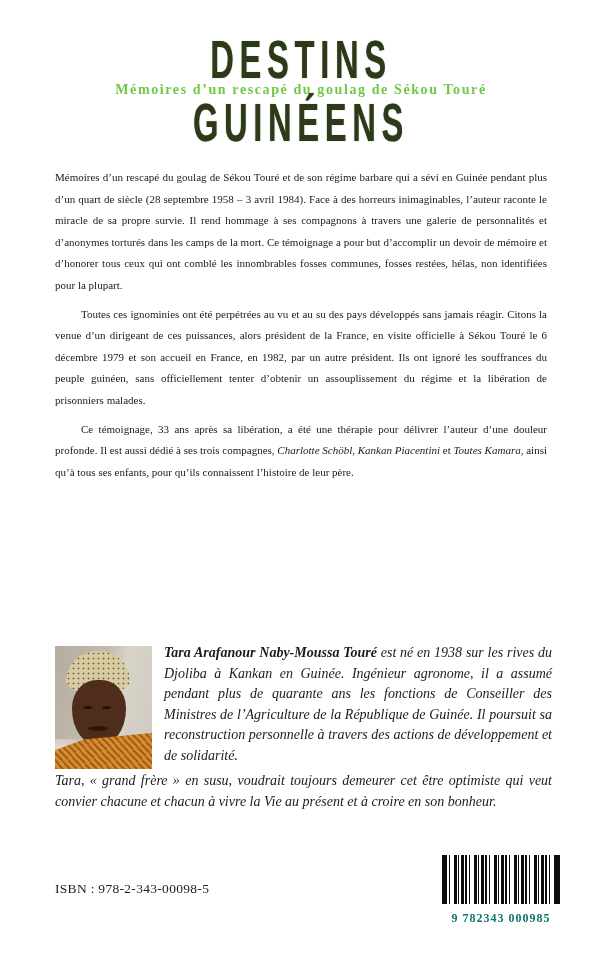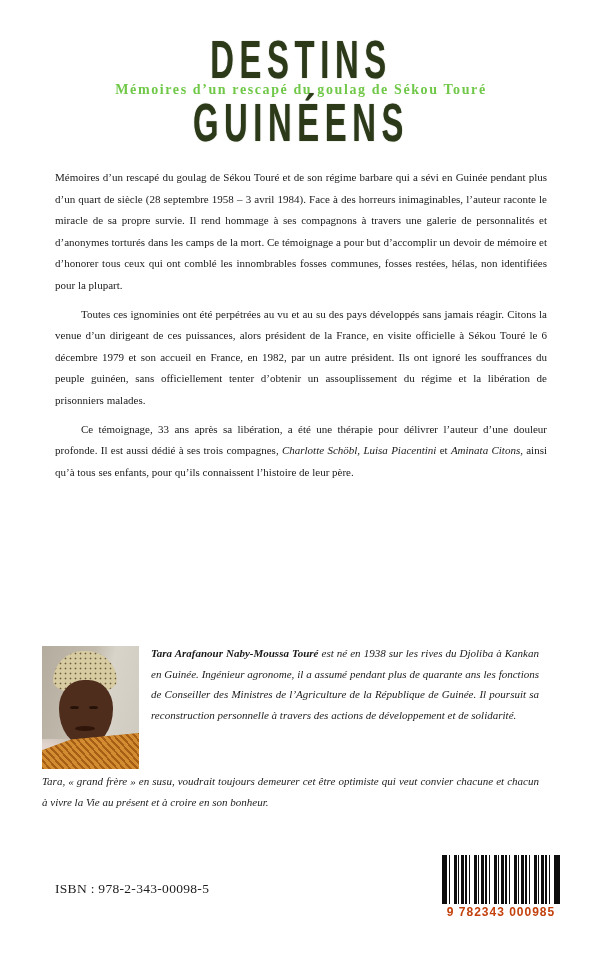--- a/index.html
+++ b/index.html
@@ -45,22 +45,22 @@
     position:absolute;top:167px;left:55px;width:492px;
     font-size:11px;line-height:21.6px;
     text-align:justify;
   }
   .synopsis p{margin:0 0 7px 0;}
   .synopsis p.indented{text-indent:26px;}
   .synopsis i{}
 
   
   .author-section{
-    position:absolute;top:643px;left:42px;width:497px;
-    font-size:11px;line-height:20.6px;
+    position:absolute;top:643px;left:55px;width:497px;
+    font-size:14px;line-height:20.6px;
   }
   .author-photo{
     float:left;
     width:97px;height:123px;
     margin:3px 12px 2px 0;
     position:relative;
     background:linear-gradient(105deg,#b4ac9e 0%,#c2bbad 42%,#d8d4ca 58%,#cdc9bf 100%);
     overflow:hidden;
   }
   .photo-corner{
@@ -123,43 +123,43 @@
     background:repeating-linear-gradient(90deg,
       #0d0d0d 0px 2px,#ffffff 2px 4px,
       #0d0d0d 4px 5px,#ffffff 5px 9px,
       #0d0d0d 9px 12px,#ffffff 12px 13px,
       #0d0d0d 13px 14px,#ffffff 14px 16px,
       #0d0d0d 16px 19px,#ffffff 19px 20px);
     border-left:3px solid #0d0d0d;
     border-right:3px solid #0d0d0d;
   }
   .barcode-digits{
-    font-family:Liberation Sans, sans-serif;
+    font-family:Liberation Serif, serif;
     font-size:12px;font-weight:bold;
     letter-spacing:1px;
-    color:#c2410c;
-    margin-top:1px;
+    color:#0f766e;
+    margin-top:7px;
     white-space:nowrap;
   }
 </style>
 </head>
 <body>
 
 <div class="cover">
 
   <div class="title-block">
     <div class="title-line first">DESTINS</div>
     <div class="subtitle">Mémoires d’un rescapé du goulag de Sékou Touré</div>
     <div class="title-line second">GUINÉENS</div>
   </div>
 
   <div class="synopsis">
     <p>Mémoires d’un rescapé du goulag de Sékou Touré et de son régime barbare qui a sévi en Guinée pendant plus d’un quart de siècle (28 septembre 1958 – 3 avril 1984). Face à des horreurs inimaginables, l’auteur raconte le miracle de sa propre survie. Il rend hommage à ses compagnons à travers une galerie de personnalités et d’anonymes torturés dans les camps de la mort. Ce témoignage a pour but d’accomplir un devoir de mémoire et d’honorer tous ceux qui ont comblé les innombrables fosses communes, fosses restées, hélas, non identifiées pour la plupart.</p>
     <p class="indented">Toutes ces ignominies ont été perpétrées au vu et au su des pays développés sans jamais réagir. Citons la venue d’un dirigeant de ces puissances, alors président de la France, en visite officielle à Sékou Touré le 6 décembre 1979 et son accueil en France, en 1982, par un autre président. Ils ont ignoré les souffrances du peuple guinéen, sans officiellement tenter d’obtenir un assouplissement du régime et la libération de prisonniers malades.</p>
-    <p class="indented"><span>Ce témoignage, 33 ans après sa libération, a été une thérapie pour délivrer l’auteur d’une douleur profonde. Il est aussi dédié à ses trois compagnes, </span><i>Charlotte Schöbl</i><span>, </span><i>Luisa Piacentini</i><span> et </span><i>Aminata Citons</i><span>, ainsi qu’à tous ses enfants, pour qu’ils connaissent l’histoire de leur père.</span></p>
+    <p class="indented"><span>Ce témoignage, 33 ans après sa libération, a été une thérapie pour délivrer l’auteur d’une douleur profonde. Il est aussi dédié à ses trois compagnes, </span><i>Charlotte Schöbl</i><span>, </span><i>Kankan Piacentini</i><span> et </span><i>Toutes Kamara</i><span>, ainsi qu’à tous ses enfants, pour qu’ils connaissent l’histoire de leur père.</span></p>
   </div>
 
   <div class="author-section">
     <div class="author-photo">
       <div class="photo-corner"></div>
       <div class="photo-cap"></div>
       <div class="photo-face">
         <div class="photo-eye left"></div>
         <div class="photo-eye right"></div>
         <div class="photo-mouth"></div>

